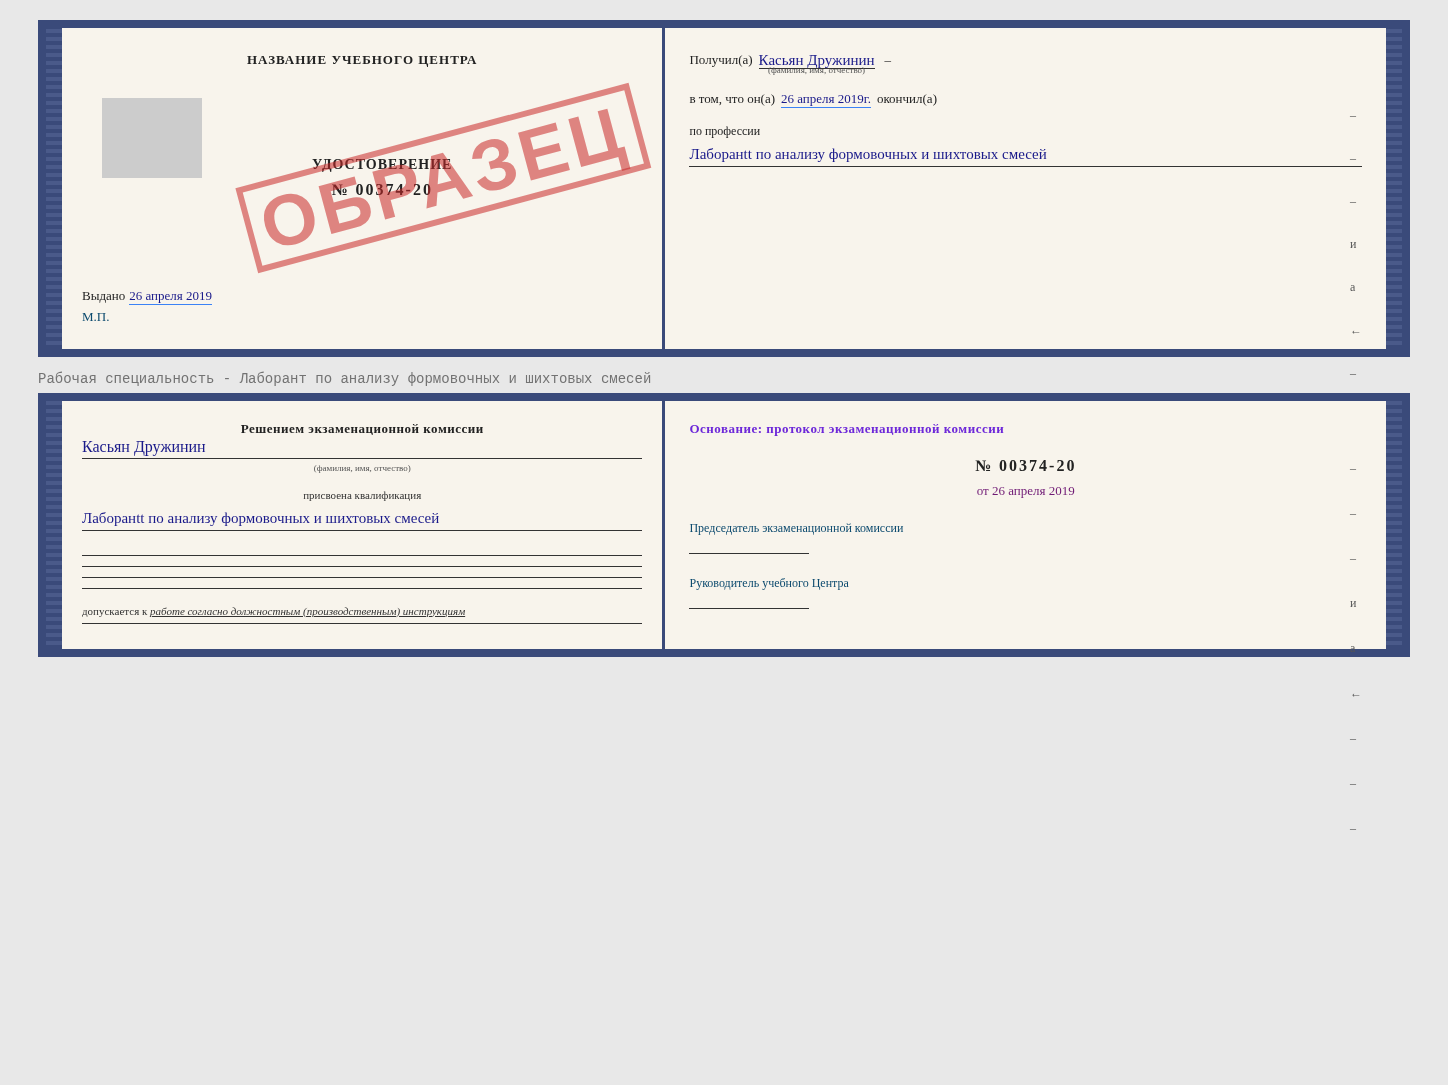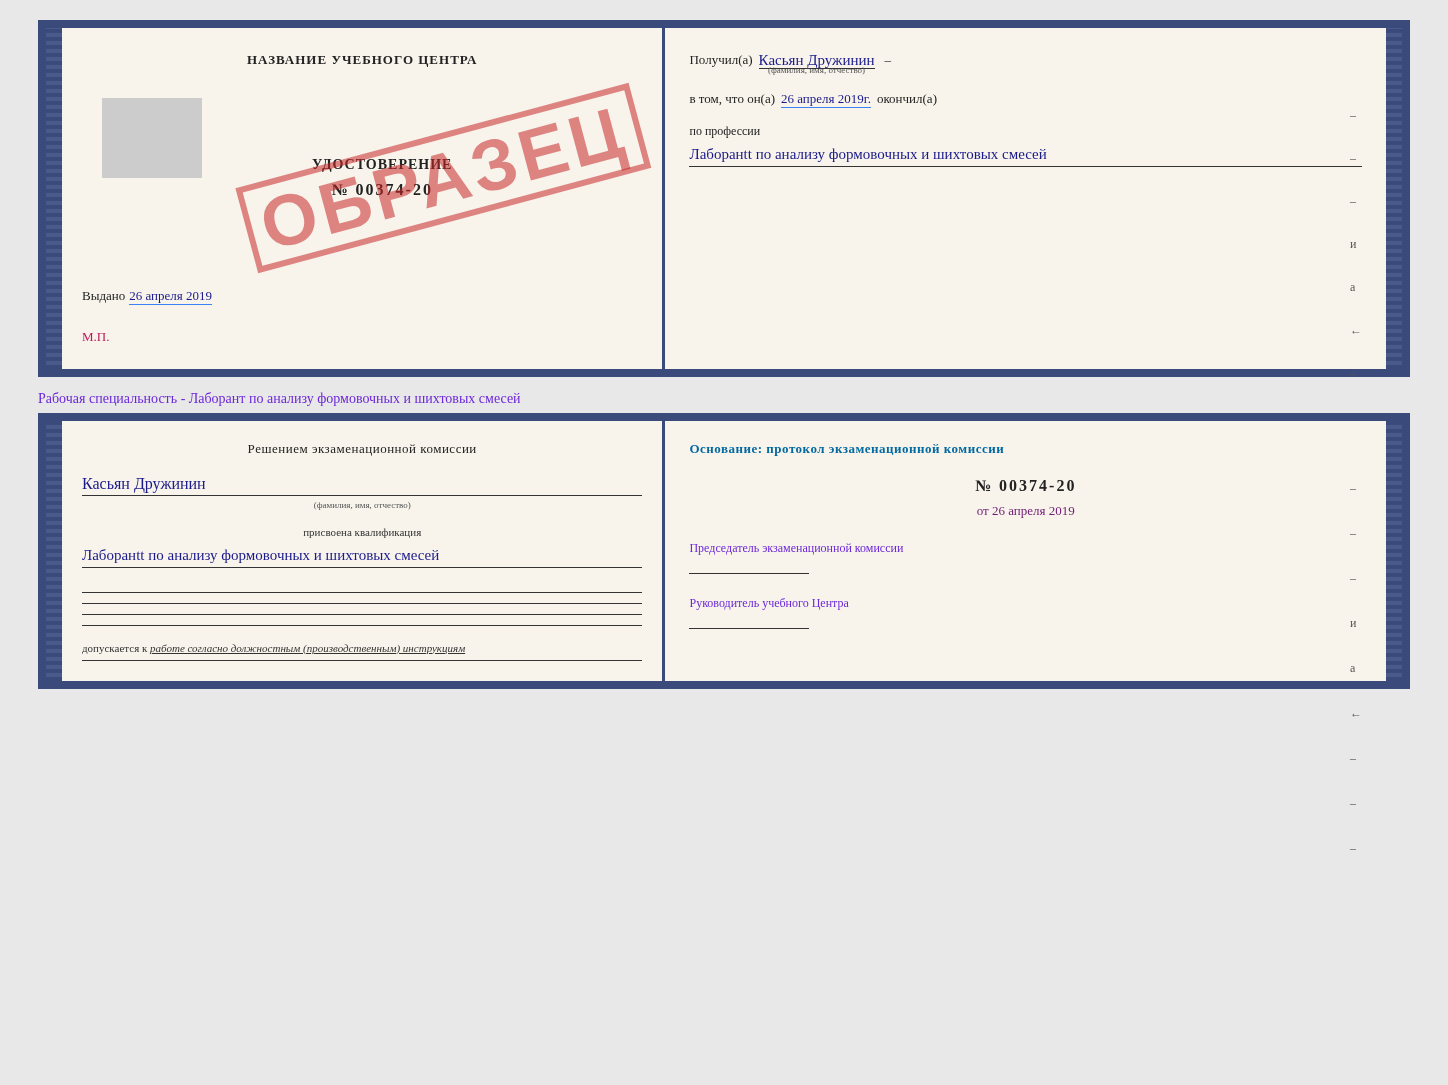--- a/index.html
+++ b/index.html
@@ -143,23 +143,23 @@
     }
 
     .cert-issued-line {
       display: flex;
       align-items: baseline;
       gap: 4px;
       margin-top: 10px;
     }
 
     .cert-mp {
-      margin-top: 24px;
-      font-size: 13px;
-      color: #be185d;
+      margin-top: 4px;
+      font-size: 13px;
+      color: #0c4a6e;
     }
 
     
     .cert-field-row {
       display: flex;
       align-items: flex-start;
       gap: 6px;
       margin-bottom: 16px;
       font-size: 13px;
       color: #222;
@@ -226,23 +226,23 @@
     }
 
     .cert-side-dash {
       font-size: 12px;
       color: #555;
     }
 
     
     .specialty-line {
       font-size: 14px;
-      color: #6d28d9;
+      color: #737373;
       padding: 6px 0;
-      font-family: Liberation Serif, serif;
+      font-family: Liberation Mono, monospace;
     }
 
     
     .bottom-book {
       display: flex;
       border: 8px solid #3a4a7a;
       background: #f5f0e8;
       position: relative;
     }
 
@@ -257,24 +257,24 @@
     .bottom-right {
       flex: 1.2;
       padding: 20px 24px;
       background: #f8f4ec;
       position: relative;
     }
 
     
     .bl-decision {
       font-size: 13px;
-      font-weight: normal;
+      font-weight: bold;
       text-align: center;
       letter-spacing: 0.5px;
-      margin-bottom: 18px;
+      margin-bottom: 1px;
       color: #222;
     }
 
     .bl-name {
       font-family: 'Segoe UI', cursive;
       font-size: 16px;
       color: #1a1a8a;
       border-bottom: 1px solid #333;
       margin-bottom: 4px;
       padding-bottom: 2px;
@@ -330,42 +330,42 @@
       border-bottom: 1px solid #333;
       margin-top: 6px;
     }
 
     
     .br-basis {
       font-size: 13px;
       font-weight: bold;
       letter-spacing: 0.5px;
       margin-bottom: 20px;
-      color: #0369a1;
+      color: #6d28d9;
     }
 
     .br-protocol-number {
       font-size: 16px;
       font-weight: bold;
       text-align: center;
       letter-spacing: 2px;
       margin-bottom: 8px;
       color: #222;
     }
 
     .br-date {
       font-size: 13px;
       text-align: center;
       margin-bottom: 20px;
       color: #701a75;
     }
 
     .br-position {
       font-size: 12px;
-      color: #6d28d9;
+      color: #0c4a6e;
       line-height: 1.5;
       margin-bottom: 16px;
     }
 
     .br-sign-line {
       border-bottom: 1px solid #333;
       width: 120px;
       margin: 6px 0 20px 0;
     }
 

